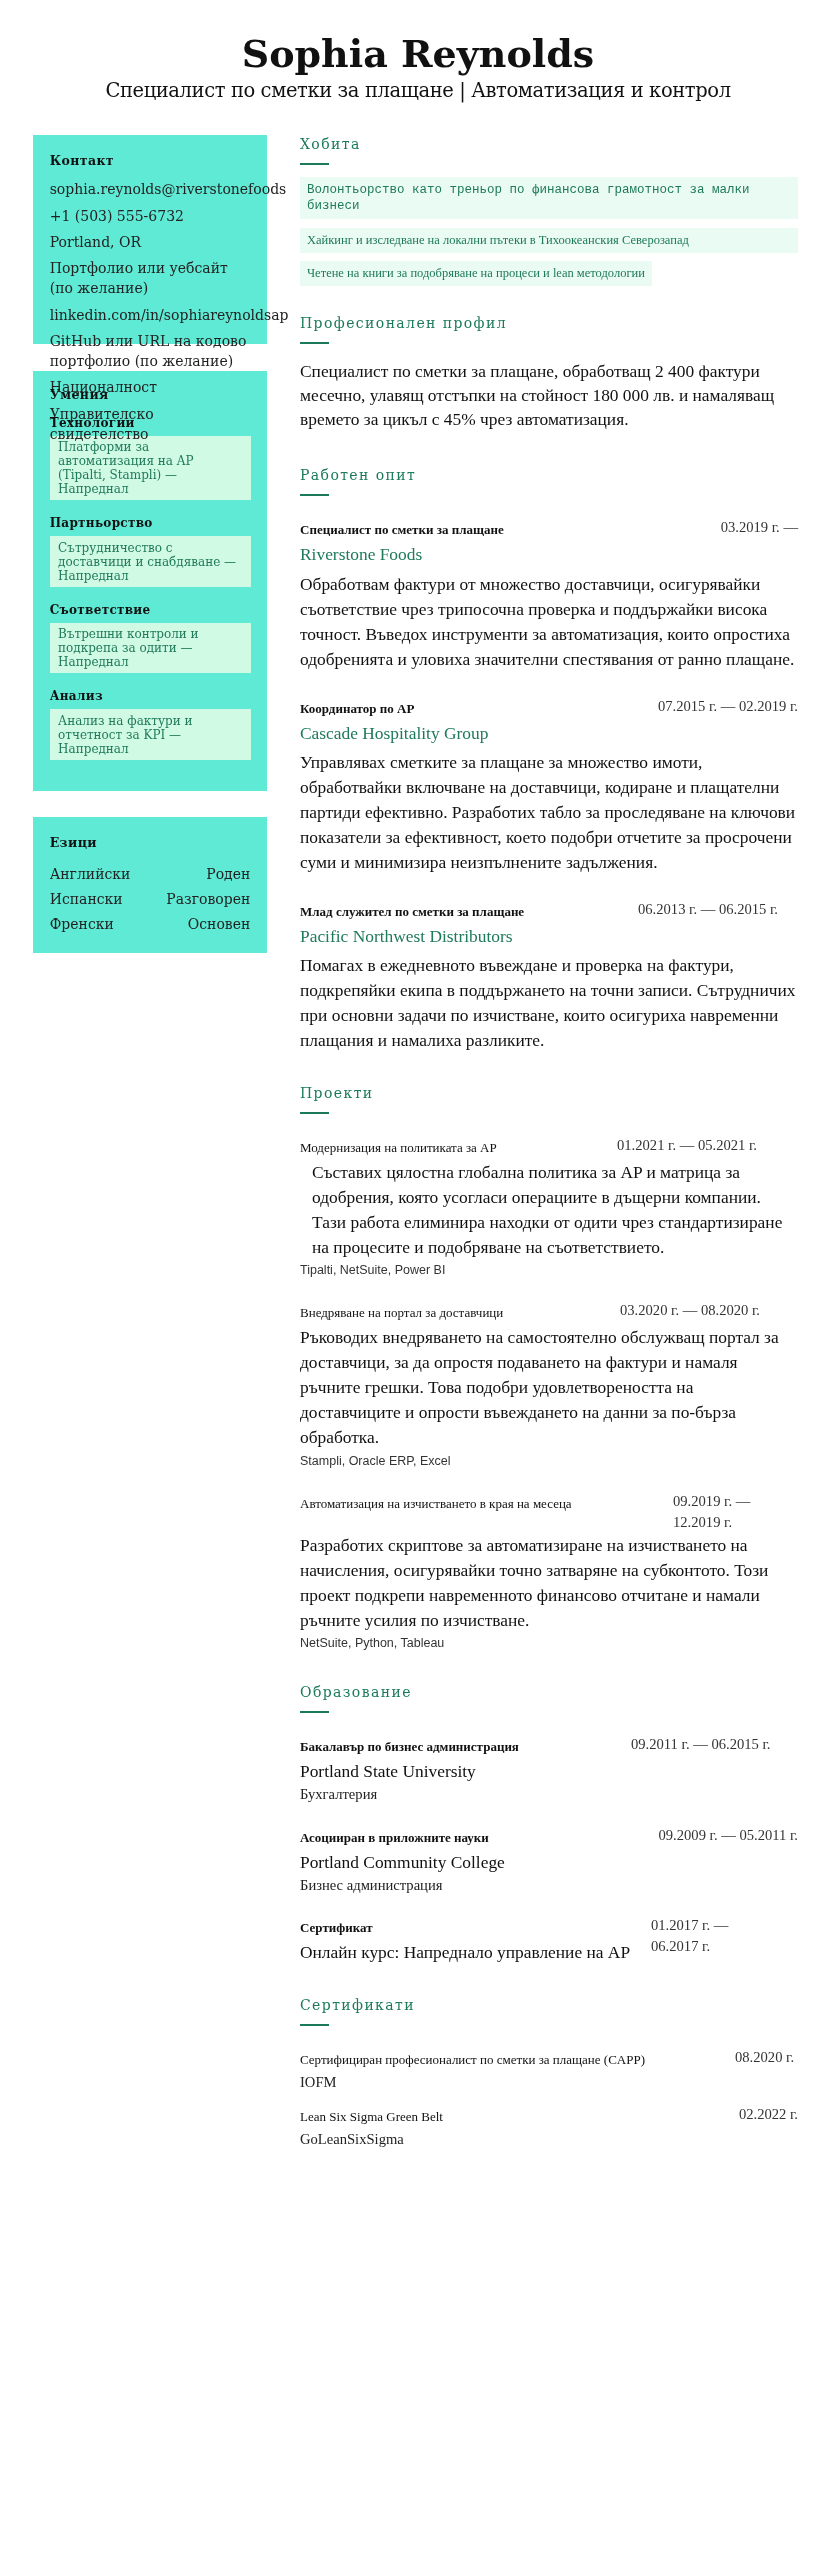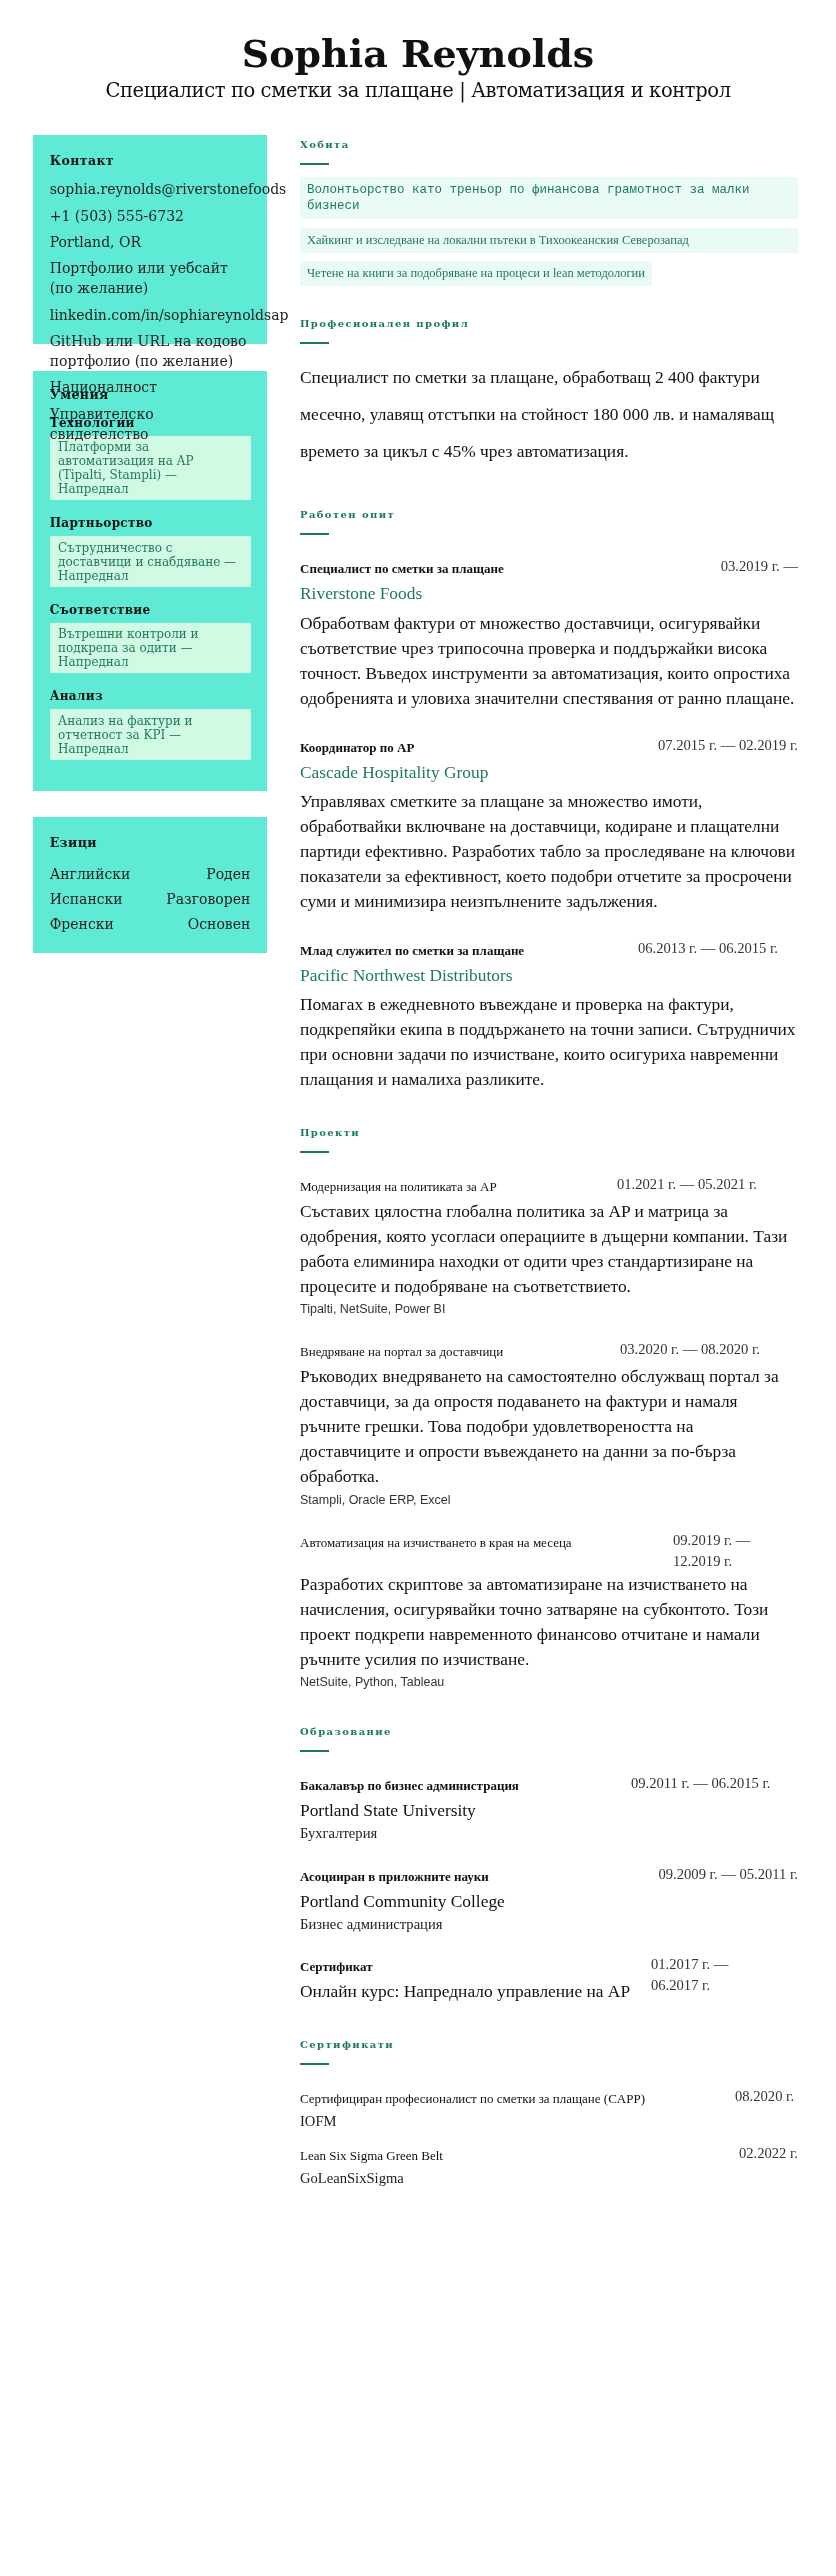--- a/index.html
+++ b/index.html
@@ -87,22 +87,22 @@
     justify-content: space-between;
     font-size: 14px;
     line-height: 25px;
     color: #222;
   }
   .section {
     margin-bottom: 31px;
   }
   .section-title {
     font-family: "DejaVu Serif", serif;
-    font-weight: bold;
-    font-size: 10px;
+    font-weight: normal;
+    font-size: 14px;
     line-height: 19.5px;
     letter-spacing: 1.4px;
     color: #1a7a5a;
   }
   .section-rule {
     width: 29px;
     height: 2.1px;
     background: #1a7a5a;
     margin-top: 8.4px;
     margin-bottom: 15.3px;
@@ -114,21 +114,21 @@
     font-family: "Liberation Serif", serif;
     font-size: 12.5px;
     line-height: 16.7px;
     padding: 4.2px 7px;
     margin-bottom: 8.4px;
     max-width: 498px;
   }
   .profile-text {
     font-family: "Liberation Serif", serif;
     font-size: 17.4px;
-    line-height: 37px;
+    line-height: 24px;
     color: #111;
     margin-top: 5.6px;
   }
   .entry { margin-bottom: 19.5px; }
   .entry-head {
     display: flex;
     justify-content: space-between;
     align-items: flex-start;
   }
   .entry-title {
@@ -288,21 +288,21 @@
 
     <section class="section">
       <div class="section-title">Проекти</div>
       <div class="section-rule" style="margin-bottom:21px;"></div>
 
       <div class="entry proj-entry">
         <div class="entry-head">
           <div class="entry-title regular" style="width:307px;">Модернизация на политиката за AP</div>
           <div class="entry-date" style="width:181px;">01.2021 г. — 05.2021 г.</div>
         </div>
-        <p class="entry-desc" style="margin-top:0;">Съставих цялостна глобална политика за AP и матрица за одобрения, която усогласи операциите в дъщерни компании. Тази работа елиминира находки от одити чрез стандартизиране на процесите и подобряване на съответствието.</p>
+        <p class="entry-desc" style="margin-top:0;margin-left:12px;">Съставих цялостна глобална политика за AP и матрица за одобрения, която усогласи операциите в дъщерни компании. Тази работа елиминира находки от одити чрез стандартизиране на процесите и подобряване на съответствието.</p>
         <div class="entry-tools">Tipalti, NetSuite, Power BI</div>
       </div>
 
       <div class="entry proj-entry">
         <div class="entry-head">
           <div class="entry-title regular" style="width:307px;">Внедряване на портал за доставчици</div>
           <div class="entry-date" style="width:178px;">03.2020 г. — 08.2020 г.</div>
         </div>
         <p class="entry-desc" style="margin-top:0;">Ръководих внедряването на самостоятелно обслужващ портал за доставчици, за да опростя подаването на фактури и намаля ръчните грешки. Това подобри удовлетвореността на доставчиците и опрости въвеждането на данни за по-бърза обработка.</p>
         <div class="entry-tools">Stampli, Oracle ERP, Excel</div>

